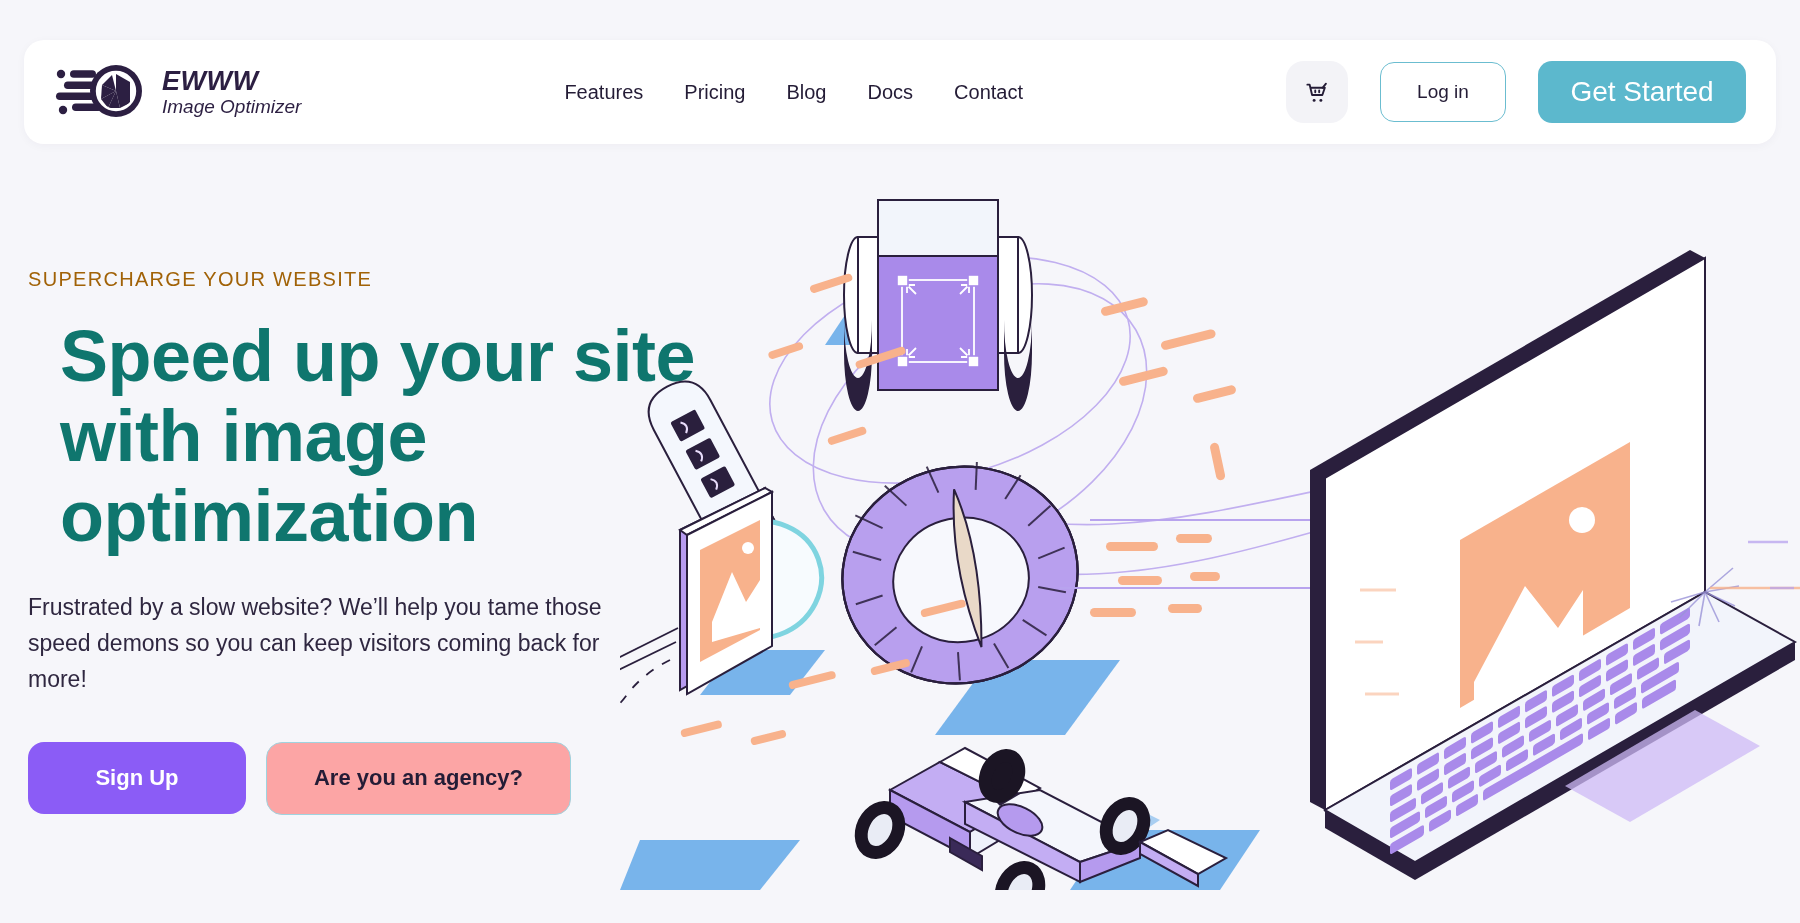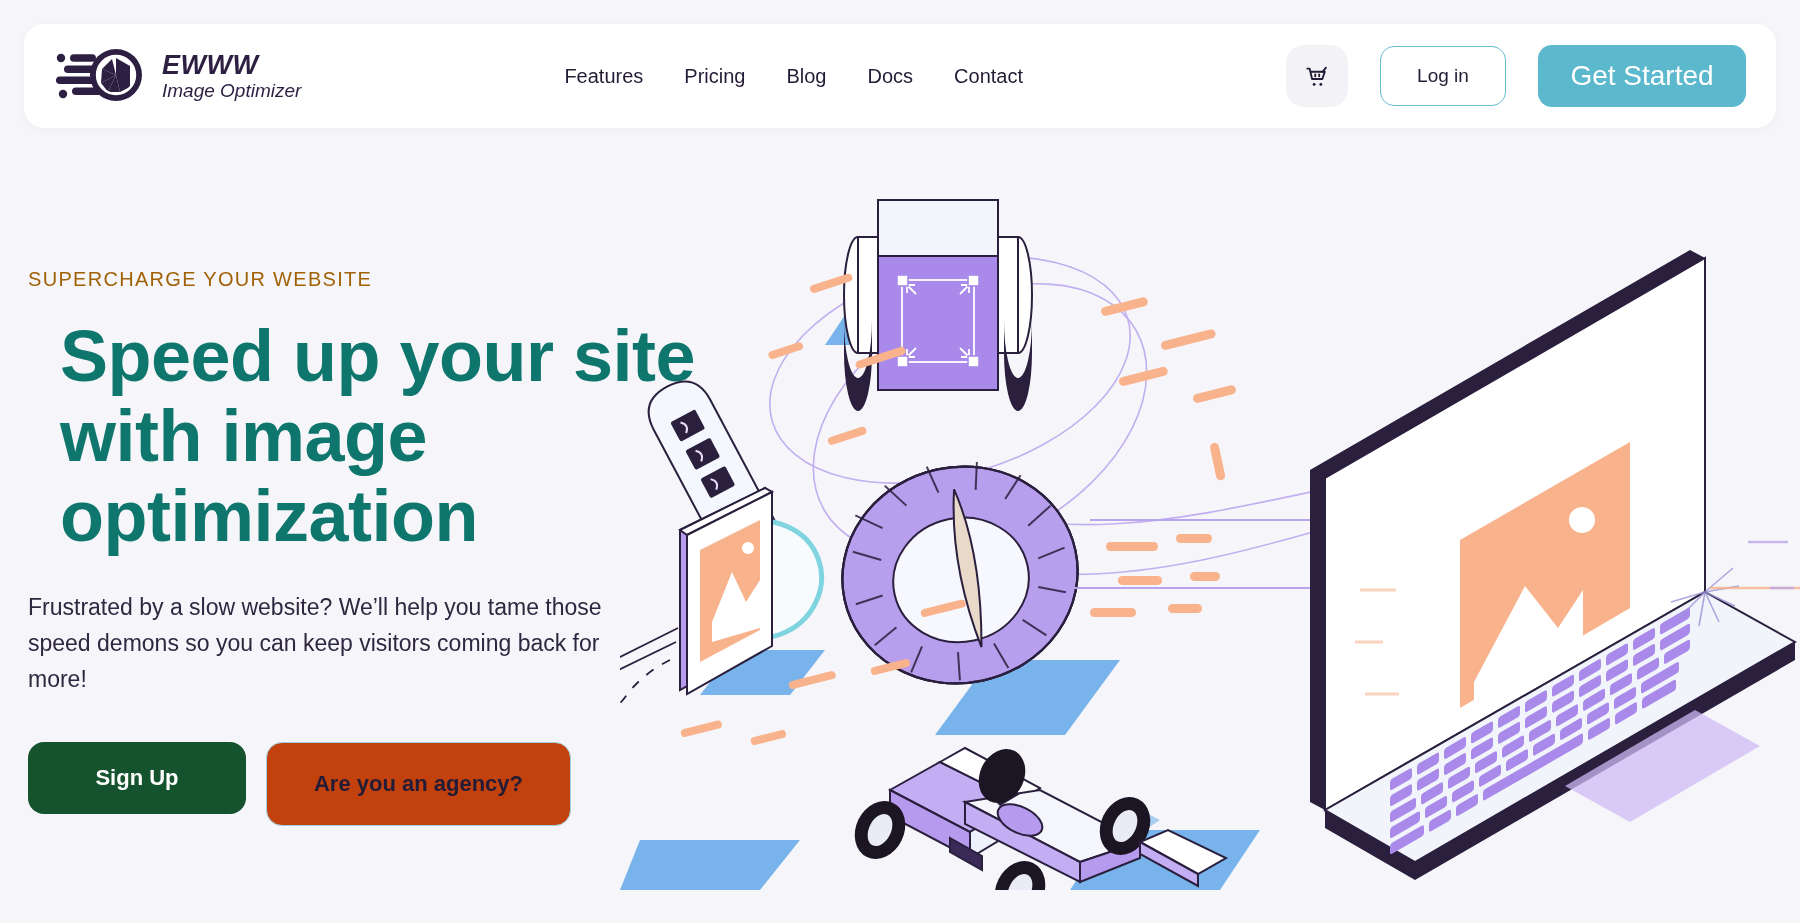--- a/index.html
+++ b/index.html
@@ -5,21 +5,21 @@
   * { margin:0; padding:0; box-sizing:border-box; }
   html, body {
     width:1800px; height:923px;
     background:#f6f6fa;
     font-family:"Liberation Sans", sans-serif;
     overflow:hidden;
   }
 
   
   .header-wrap {
-    position:absolute; left:24px; top:24px;
+    position:absolute; left:24px; top:40px;
     width:1752px; height:104px;
     background:#ffffff;
     border-radius:20px;
     display:flex; align-items:center;
     box-shadow:0 2px 10px rgba(40,30,70,.04);
   }
   .logo { display:flex; align-items:center; margin-left:30px; }
   .logo-mark { width:96px; height:62px; flex:none; }
   .logo-text { margin-left:12px; line-height:1.05; color:#2c1f42; }
   .logo-title {
@@ -66,28 +66,28 @@
     font-size:72px; line-height:1.11; font-weight:bold;
     color:#0f766e; letter-spacing:-.5px;margin-left:32px;
   }
   .subtext {
     margin-top:32px; font-size:23px; line-height:1.58;
     color:#2f2740; max-width:625px;
   }
   .cta-row { margin-top:44px; display:flex; gap:20px; }
   .btn-signup {
     height:72px; min-width:218px; padding:0 30px;
-    background:#14532d; color:#fff; border:none; border-radius:16px;
+    background:#8b5cf6; color:#fff; border:none; border-radius:16px;
     font-size:22px; font-weight:bold; cursor:pointer;
     display:flex; align-items:center; justify-content:center;
     font-family:"Liberation Sans", sans-serif;
   }
   .btn-agency {
-    height:84px; min-width:305px; padding:0 30px;
-    background:#c2410c; color:#241c36;
+    height:73px; min-width:305px; padding:0 30px;
+    background:#fca5a5; color:#241c36;
     border:1.6px solid #9fd3df; border-radius:16px;
     font-size:22px; font-weight:bold; cursor:pointer;
     display:flex; align-items:center; justify-content:center;
     font-family:"Liberation Sans", sans-serif;
   }
 
   .hero-art { position:absolute; left:620px; top:190px; width:1180px; height:700px; }
 </style>
 </head>
 <body>

